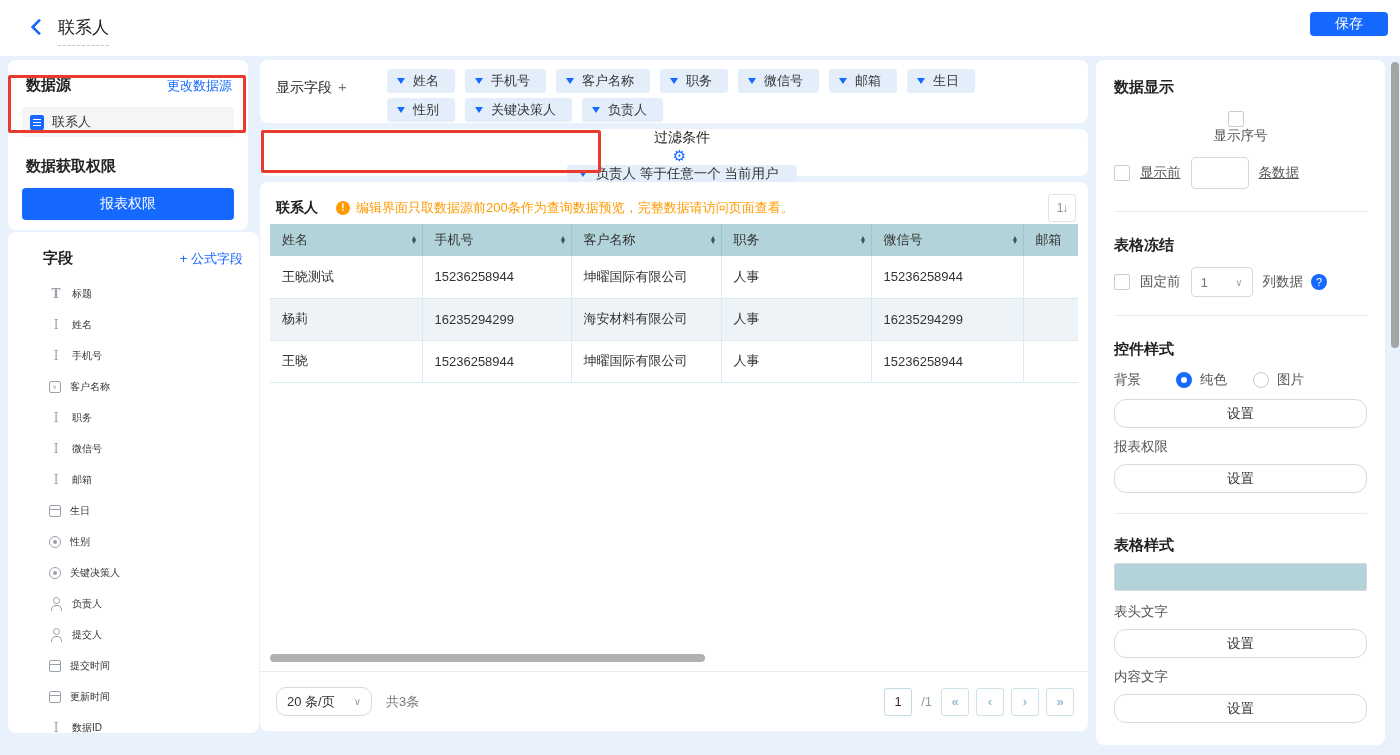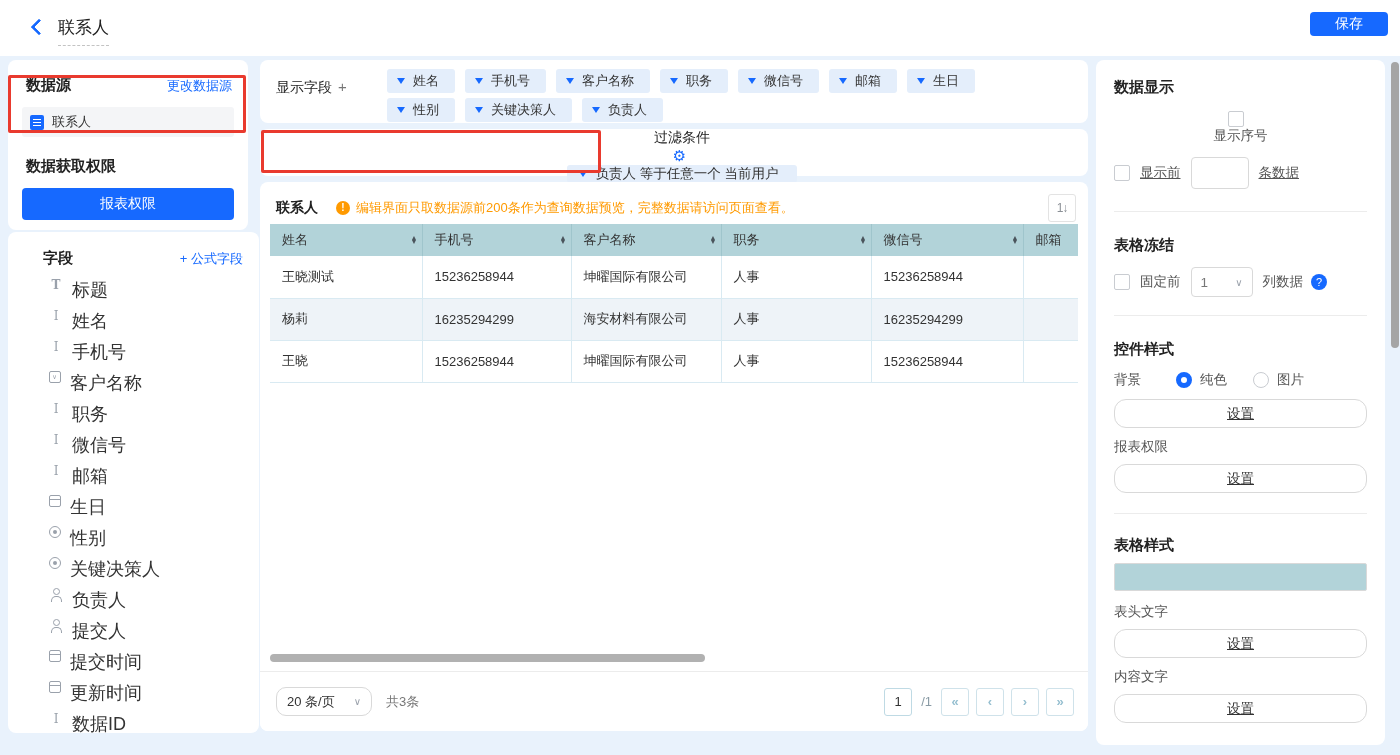--- a/index.html
+++ b/index.html
@@ -31,21 +31,21 @@
   .file-icon::before { content:""; position:absolute; left:3px; top:4px; width:8px; height:1.5px;
     background:#fff; box-shadow:0 3px 0 #fff, 0 6px 0 #fff; }
   .perm-head { padding:20px 18px 0 18px; font-size:15px; font-weight:bold; color:#222; }
   .perm-btn { display:block; margin:12px 14px 0 14px; width:212px; height:32px; background:#1669ff;
     color:#fff; border:none; border-radius:4px; font-size:14px; cursor:pointer; }
 
   .fields-card { left:8px; top:232px; width:251px; height:501px; overflow:hidden;padding-left:17px; }
   .fields-head { display:flex; justify-content:space-between; align-items:center; padding:17px 16px 0 18px; }
   .fields-title { font-size:15px; font-weight:bold; color:#222; }
   .field-list { margin-top:10px; }
-  .field-item { height:31px; display:flex; padding-left:24px; cursor:pointer; color:#333; font-size:18px; }
+  .field-item { height:31px; display:flex; align-items:center; padding-left:24px; cursor:pointer; color:#333; font-size:10px; }
   .fi { width:14px; margin-right:9px; color:#9aa1ab; display:inline-flex; justify-content:center;
     align-items:center; font-size:11px; position:relative; height:14px; flex:none; }
   .fi-text::before { content:"I"; font-family:"DejaVu Serif",serif; font-size:12px; }
   .fi-title::before { content:"T"; font-family:"DejaVu Serif",serif; font-size:12px; font-weight:bold; }
   .fi-select { border:1px solid #9aa1ab; border-radius:2px; width:12px; height:12px; }
   .fi-select::before { content:"\2228"; font-size:7px; transform:scale(.9); }
   .fi-date { border:1px solid #9aa1ab; border-radius:2px; width:12px; height:12px;
     background:linear-gradient(#9aa1ab,#9aa1ab) no-repeat 0 3px / 100% 1px; }
   .fi-radio { border:1px solid #9aa1ab; border-radius:50%; width:12px; height:12px; }
   .fi-radio::before { content:""; width:4px; height:4px; border-radius:50%; background:#9aa1ab; }
@@ -122,21 +122,21 @@
     display:flex; align-items:center; justify-content:space-between; padding:0 9px; color:#777; cursor:pointer; }
   .q-icon { width:16px; height:16px; border-radius:50%; background:#1669ff; color:#fff; font-size:11px;
     display:inline-flex; align-items:center; justify-content:center; margin-left:8px; cursor:pointer; }
   .q-icon::before { content:"?"; }
   .divider { height:1px; background:#ececec; }
   .radio { width:16px; height:16px; border-radius:50%; margin-right:8px; cursor:pointer; flex:none; }
   .radio.on { border:5px solid #1669ff; background:#fff; }
   .radio.off { border:1px solid #c9ccd1; background:#fff; }
   .rlabel { margin-right:26px; color:#555; }
   .set-btn { display:block; width:100%; height:29px; background:#fff; border:1px solid #d9d9d9;
-    border-radius:12px; font-size:13.5px; color:#333; cursor:pointer;text-decoration:underline; }
+    border-radius:12px; font-size:13.5px; color:#333; cursor:pointer; }
   .small-label { color:#555; font-size:13.5px; }
   .swatch { width:100%; height:28px; border:1px solid #d9d9d9; border-radius:2px; cursor:pointer; }
 
   
   .ann { position:absolute; border:3px solid #e93a2e; border-radius:2px; pointer-events:none; }
   .ann-ds { left:8px; top:75px; width:238px; height:58px; }
   .ann-filter { left:261px; top:130px; width:340px; height:43px; }
   .vscroll { position:absolute; right:1px; top:62px; width:8px; height:286px; background:#a5a5a5; border-radius:4px; cursor:pointer; }
 </style>
 </head>

